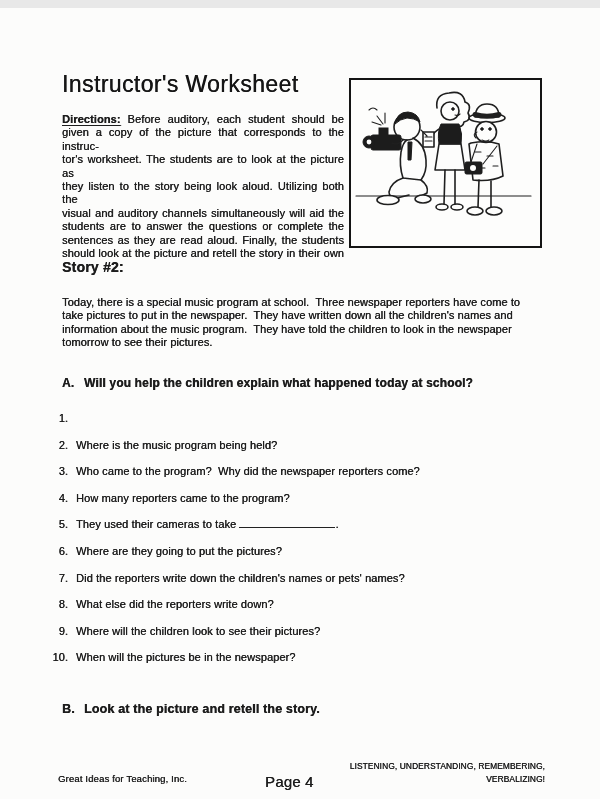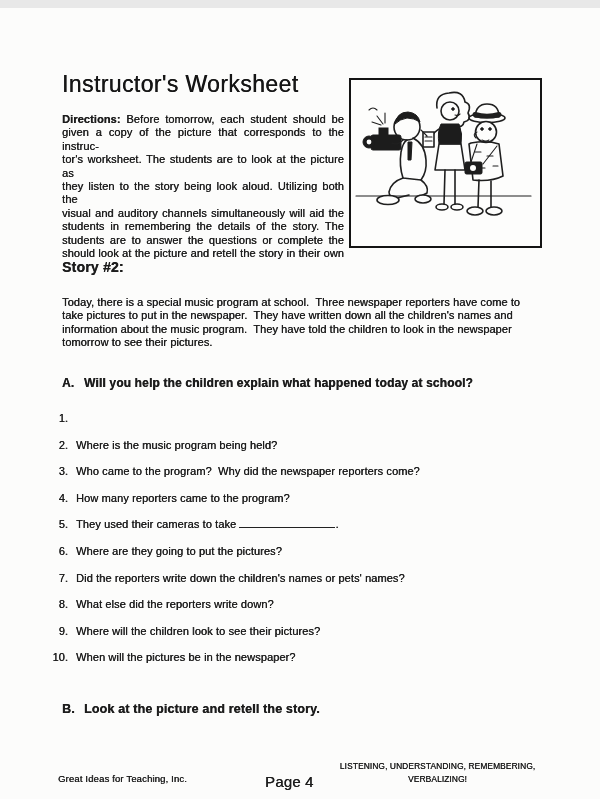--- a/index.html
+++ b/index.html
@@ -16,21 +16,21 @@
   .title{
     position:absolute;left:62px;top:63px;
     font-size:23px;letter-spacing:0.4px;color:#161616;
   }
   .directions{
     position:absolute;left:62px;top:105px;width:282px;
     font-size:11px;line-height:13.4px;letter-spacing:0.1px;
   }
   .dir-line{text-align:justify;text-align-last:justify;}
   .dir-line.last{text-align-last:left;}
-  .dir-label{font-weight:bold;text-underline-offset:2px;}
+  .dir-label{font-weight:bold;text-decoration:underline;text-underline-offset:2px;}
   .pic-box{
     position:absolute;left:349px;top:70px;width:189px;height:166px;
     border:2.5px solid #141414;background:#fdfdfc;
   }
   .story-heading{
     position:absolute;left:62px;top:251px;
     font-size:14px;font-weight:bold;letter-spacing:0.2px;
   }
   .story{
     position:absolute;left:62px;top:288px;
@@ -53,45 +53,45 @@
   .q-num{width:28px;flex:none;text-align:right;}
   .q-text{margin-left:8px;}
   .q-blank{
     display:inline-block;width:96px;height:9px;
     border-bottom:1.2px solid #222;
   }
   .footer-left{position:absolute;left:58px;top:765px;font-size:9.5px;letter-spacing:0.15px;}
   .footer-center{position:absolute;left:265px;top:765px;font-size:15px;letter-spacing:0.15px;}
   .footer-right{
     position:absolute;left:330px;top:752px;width:215px;
-    font-size:8.4px;line-height:12.5px;text-align:center;letter-spacing:0.1px;
+    font-size:8.4px;line-height:12.5px;text-align:right;letter-spacing:0.1px;
   }
   svg .ln{fill:none;stroke:#1f1f1f;stroke-width:1.6;stroke-linecap:round;stroke-linejoin:round;}
   svg .thin{stroke-width:1.1;}
   svg .dark{fill:#1c1c1c;stroke:#1c1c1c;}
   svg .white{fill:#fdfdfc;}
 </style>
 </head>
 <body>
 
 <div class="page">
 
   <div class="title">Instructor's Worksheet</div>
 
   <div class="directions">
     <div class="dir-line">
       <span class="dir-label">Directions:</span>
-      <span>Before tomorrow, each student should be</span>
+      <span>Before auditory, each student should be</span>
     </div>
     <div class="dir-line">given a copy of the picture that corresponds to the instruc-</div>
     <div class="dir-line">tor's worksheet. The students are to look at the picture as</div>
     <div class="dir-line">they listen to the story being look aloud.  Utilizing both the</div>
     <div class="dir-line">visual and auditory channels simultaneously will aid the</div>
-    <div class="dir-line">students in remembering the details of the story.  The</div>
     <div class="dir-line">students are to answer the questions or complete the</div>
+    <div class="dir-line">sentences as they are read aloud.  Finally, the students</div>
     <div class="dir-line">should look at the picture and retell the story in their own</div>
   </div>
 
   <div class="pic-box">
     <svg width="184" height="161" viewBox="0 0 184 161">
 
       <path class="ln thin" d="M5 116 H180"></path>
 
       <g>
         <path class="ln thin" d="M32 44 L26 36 M34 43 L34 33 M30 45 L21 42 M18 30 q4 -4 8 0"></path>

